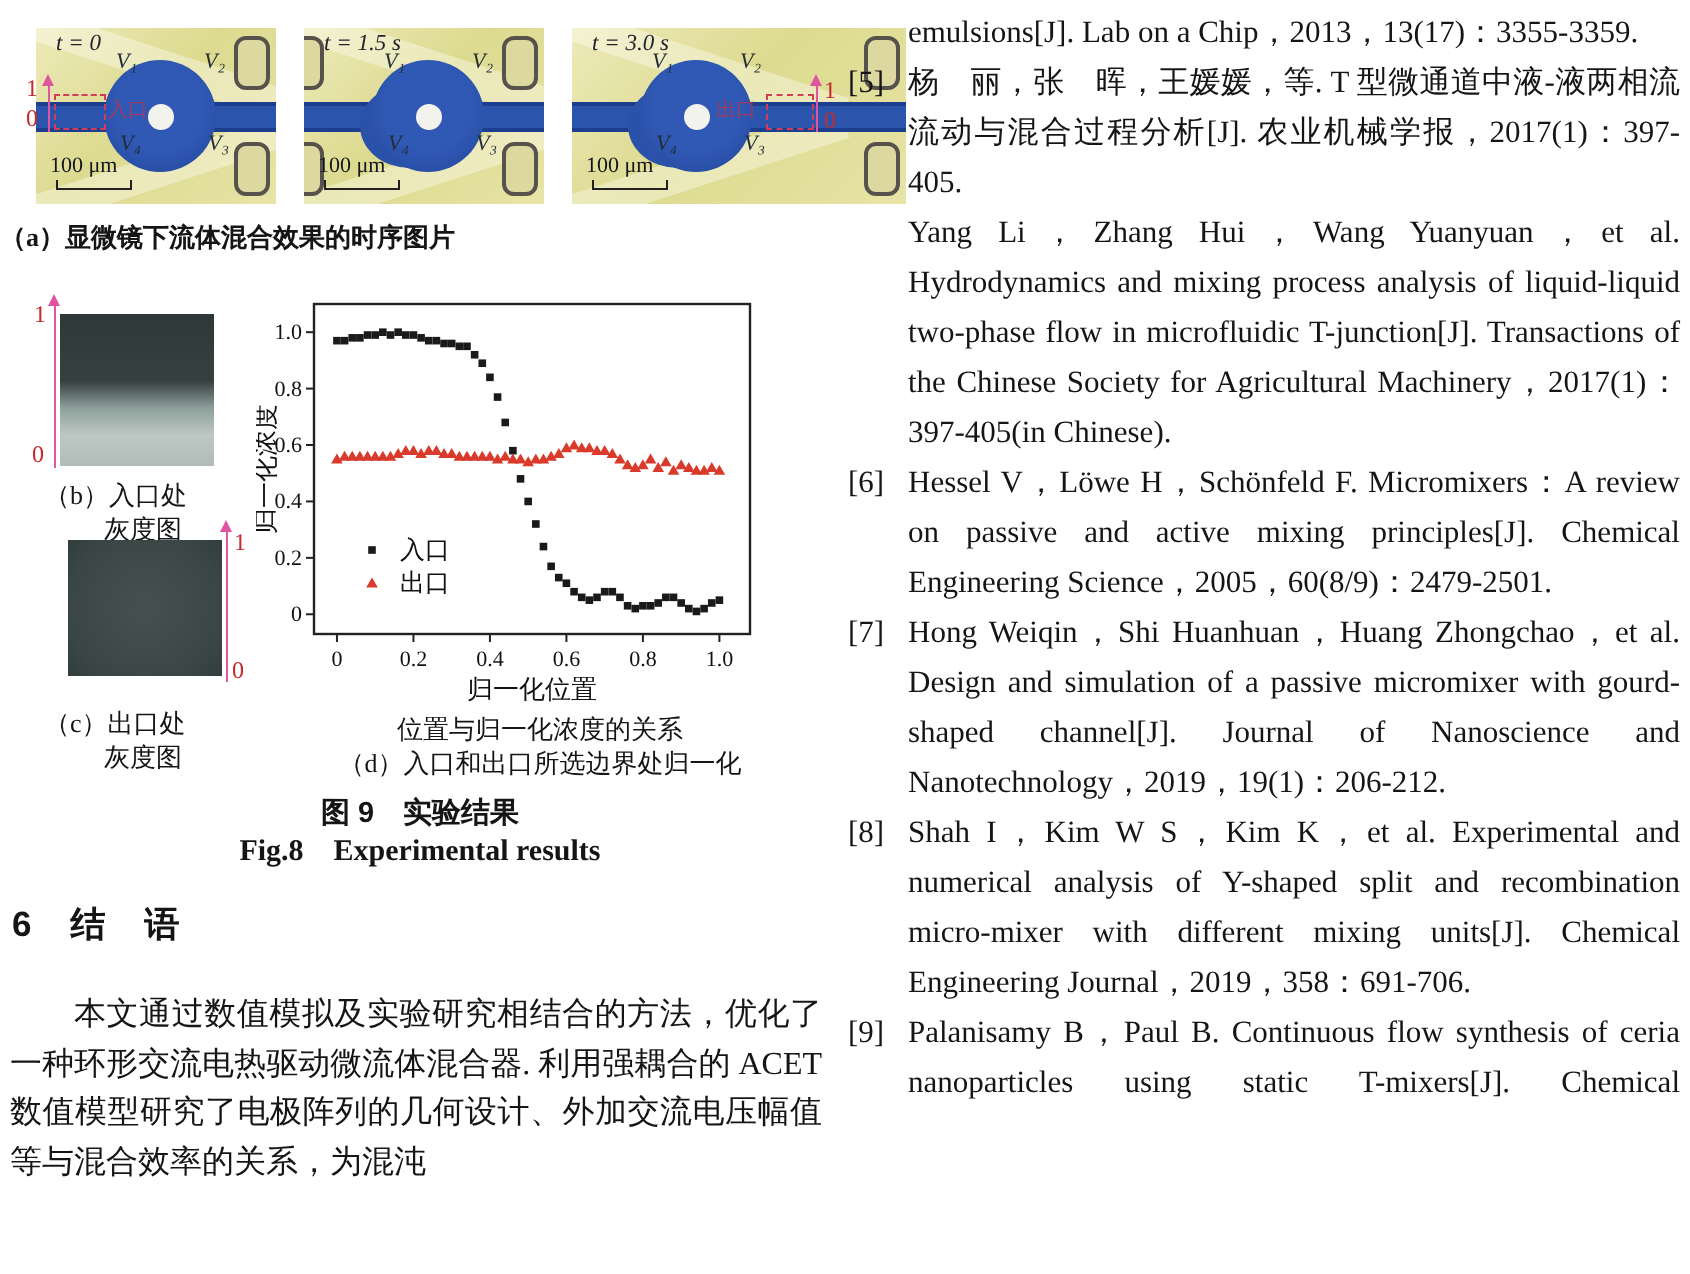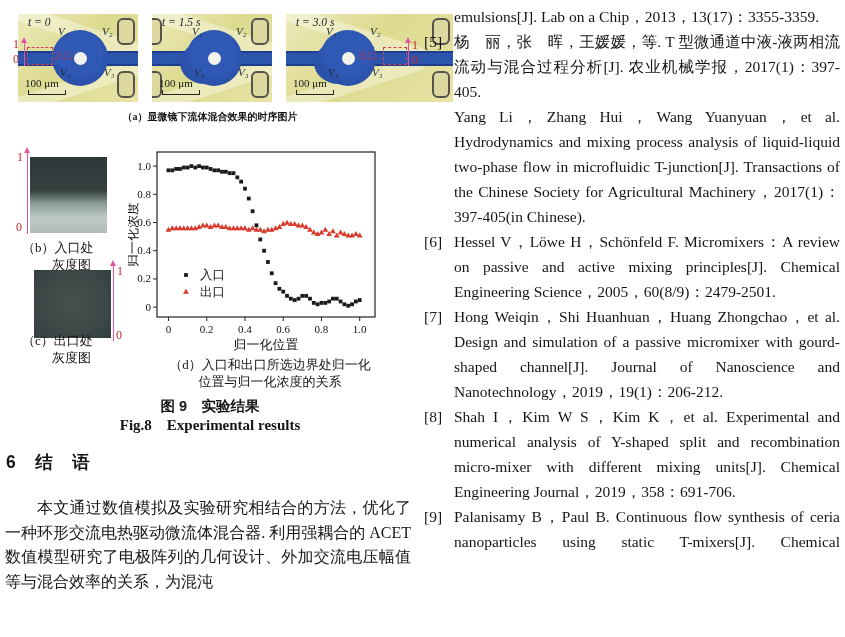--- a/index.html
+++ b/index.html
@@ -32,22 +32,22 @@
           border-left:1.5px solid #222;border-right:1.5px solid #222;border-bottom:1.5px solid #222;}
 
   
   .ann-num{position:absolute;color:#c62a2a;font-size:12px;line-height:12px;}
   .ann-arrow{position:absolute;width:0;border-left:1.6px solid #e0559f;}
   .ann-arrow::before{content:"";position:absolute;top:-6px;left:-4.4px;
           border:3.6px solid transparent;border-bottom:6px solid #e0559f;}
   .ann-box{position:absolute;border:1.2px dashed #d23c5a;}
   .ann-boxlabel{position:absolute;color:rgba(205,45,65,0.7);font-size:10px;line-height:11px;white-space:nowrap;}
 
-  .caption-a{position:absolute;left:0;top:110px;width:420px;text-align:center;
-          font-size:10px;font-weight:bold;}
+  .caption-a{position:absolute;left:0;top:110px;width:420px;
+          font-size:13px;font-weight:bold;}
 
   
   .gray-b{position:absolute;left:30px;top:157px;width:77px;height:76px;
           background:linear-gradient(#2e3839 0%,#35403f 44%,#8fa09c 62%,#bdc8c3 80%,#b1bcb8 100%);}
   .gray-c{position:absolute;left:34px;top:270px;width:77px;height:68px;
           background:radial-gradient(circle at 50% 50%,#46514f 0%,#3a4545 75%,#323d3d 100%);}
   .caption-bc{position:absolute;font-size:13px;line-height:17px;}
   .caption-bc .l2{padding-left:30px;}
 
   
@@ -141,21 +141,21 @@
     <div class="ann-num" style="left:16px;top:221px;">0</div>
     <div class="caption-bc" style="left:22px;top:239px;">
       <div class="l1">（b）入口处</div>
       <div class="l2">灰度图</div>
     </div>
 
     <div class="gray-c"></div>
     <div class="ann-arrow" style="left:113px;top:263px;height:78px;"></div>
     <div class="ann-num" style="left:117px;top:265px;">1</div>
     <div class="ann-num" style="left:116px;top:329px;">0</div>
-    <div class="caption-bc" style="left:22px;top:332px;">
+    <div class="caption-bc" style="left:22px;top:353px;">
       <div class="l1">（c）出口处</div>
       <div class="l2">灰度图</div>
     </div>
 
     <svg id="mix-chart" width="292" height="218">
         <rect x="29" y="10" width="218" height="165" fill="none" stroke="#222" stroke-width="1.2"></rect>
         <line x1="25" y1="165.12820512820514" x2="29" y2="165.12820512820514" stroke="#222" stroke-width="1"></line>
         <text x="23" y="168.62820512820514" text-anchor="end" font-size="11">0</text>
         <line x1="25" y1="136.92307692307693" x2="29" y2="136.92307692307693" stroke="#222" stroke-width="1"></line>
         <text x="23" y="140.42307692307693" text-anchor="end" font-size="11">0.2</text>
@@ -282,22 +282,22 @@
         <path d="M220.22807017543857 90.40512820512821 L223.12807017543858 95.40512820512821 L217.32807017543857 95.40512820512821 Z" fill="#d93a2b"></path>
         <path d="M224.05263157894734 90.40512820512821 L226.95263157894735 95.40512820512821 L221.15263157894734 95.40512820512821 Z" fill="#d93a2b"></path>
         <path d="M227.87719298245614 88.9948717948718 L230.77719298245614 93.9948717948718 L224.97719298245613 93.9948717948718 Z" fill="#d93a2b"></path>
         <path d="M231.70175438596488 90.40512820512821 L234.60175438596488 95.40512820512821 L228.80175438596487 95.40512820512821 Z" fill="#d93a2b"></path>
         <rect x="56.1" y="131.1" width="3.8" height="3.8" fill="#1a1a1a"></rect>
         <text x="72" y="137" font-size="12.5">入口</text>
         <path d="M58 146.7 L60.9 151.7 L55.1 151.7 Z" fill="#d93a2b"></path>
         <text x="72" y="153.5" font-size="12.5">出口</text>
       </svg>
     <div class="caption-d">
+      <div>位置与归一化浓度的关系</div>
       <div>（d）入口和出口所选边界处归一化</div>
-      <div>位置与归一化浓度的关系</div>
     </div>
 
     <div class="fig8-zh">图 9　实验结果</div>
     <div class="fig8-en">Fig.8　Experimental results</div>
 
     <div class="sec-heading">6　结　语</div>
     <div class="body-par">本文通过数值模拟及实验研究相结合的方法，优化了一种环形交流电热驱动微流体混合器. 利用强耦合的 ACET 数值模型研究了电极阵列的几何设计、外加交流电压幅值等与混合效率的关系，为混沌</div>
   <div class="ann-box" style="left: 27px; top: 47px; width: 24px; height: 16px;"></div>
       <div class="ann-boxlabel" style="left: 54px; top: 50px;">入口</div>
       <div class="ann-arrow" style="left: 24px; top: 40px; height: 26px;"></div>

